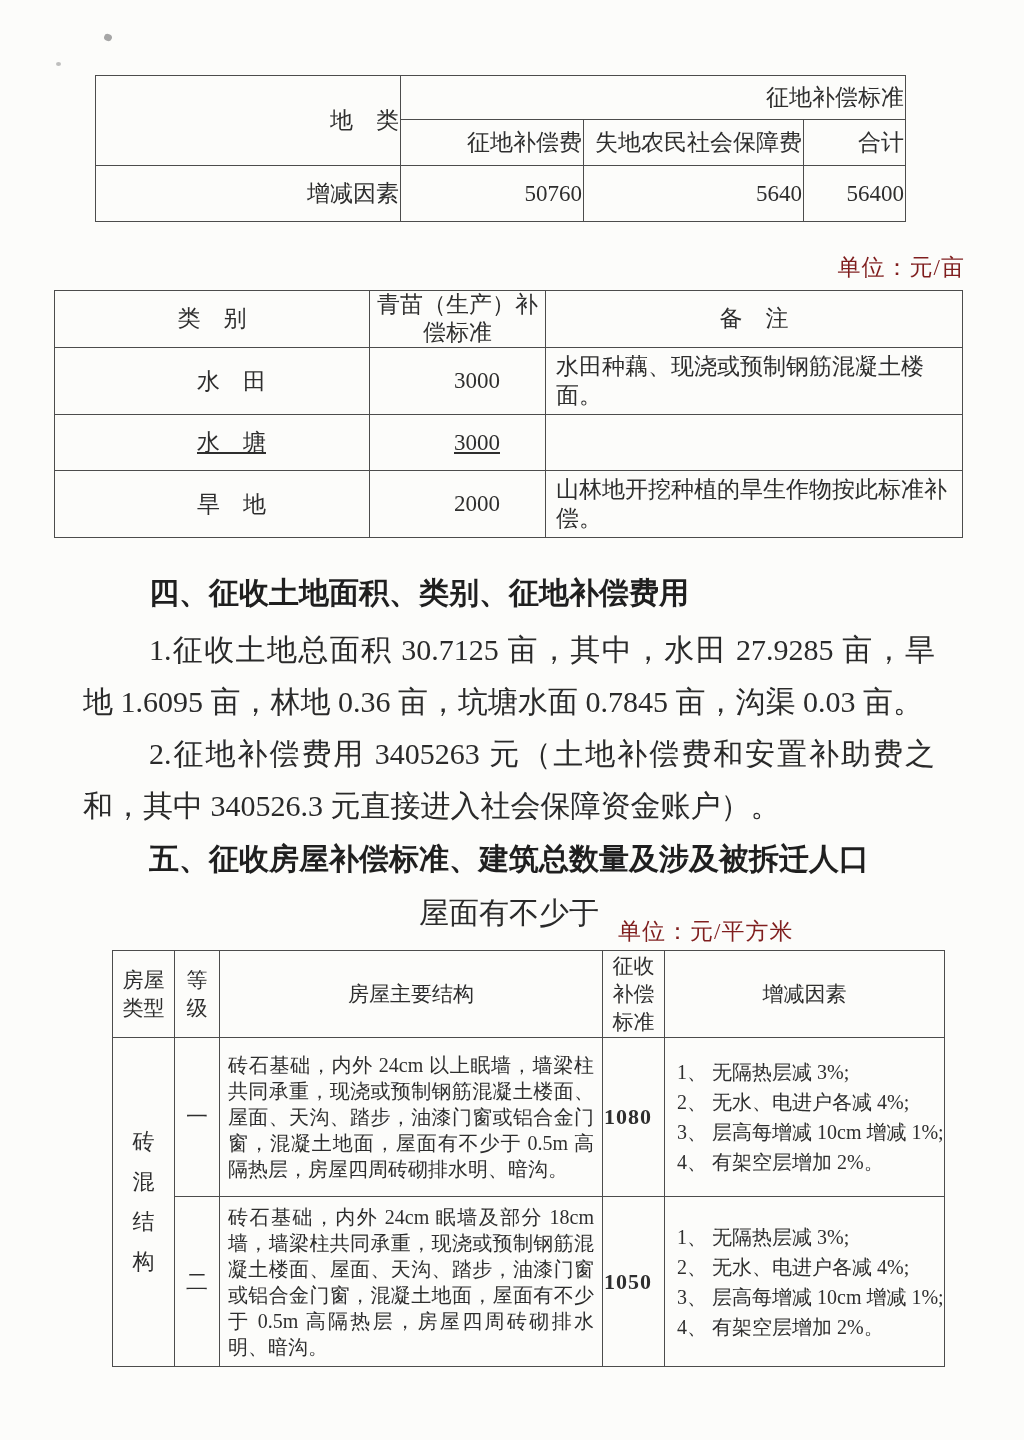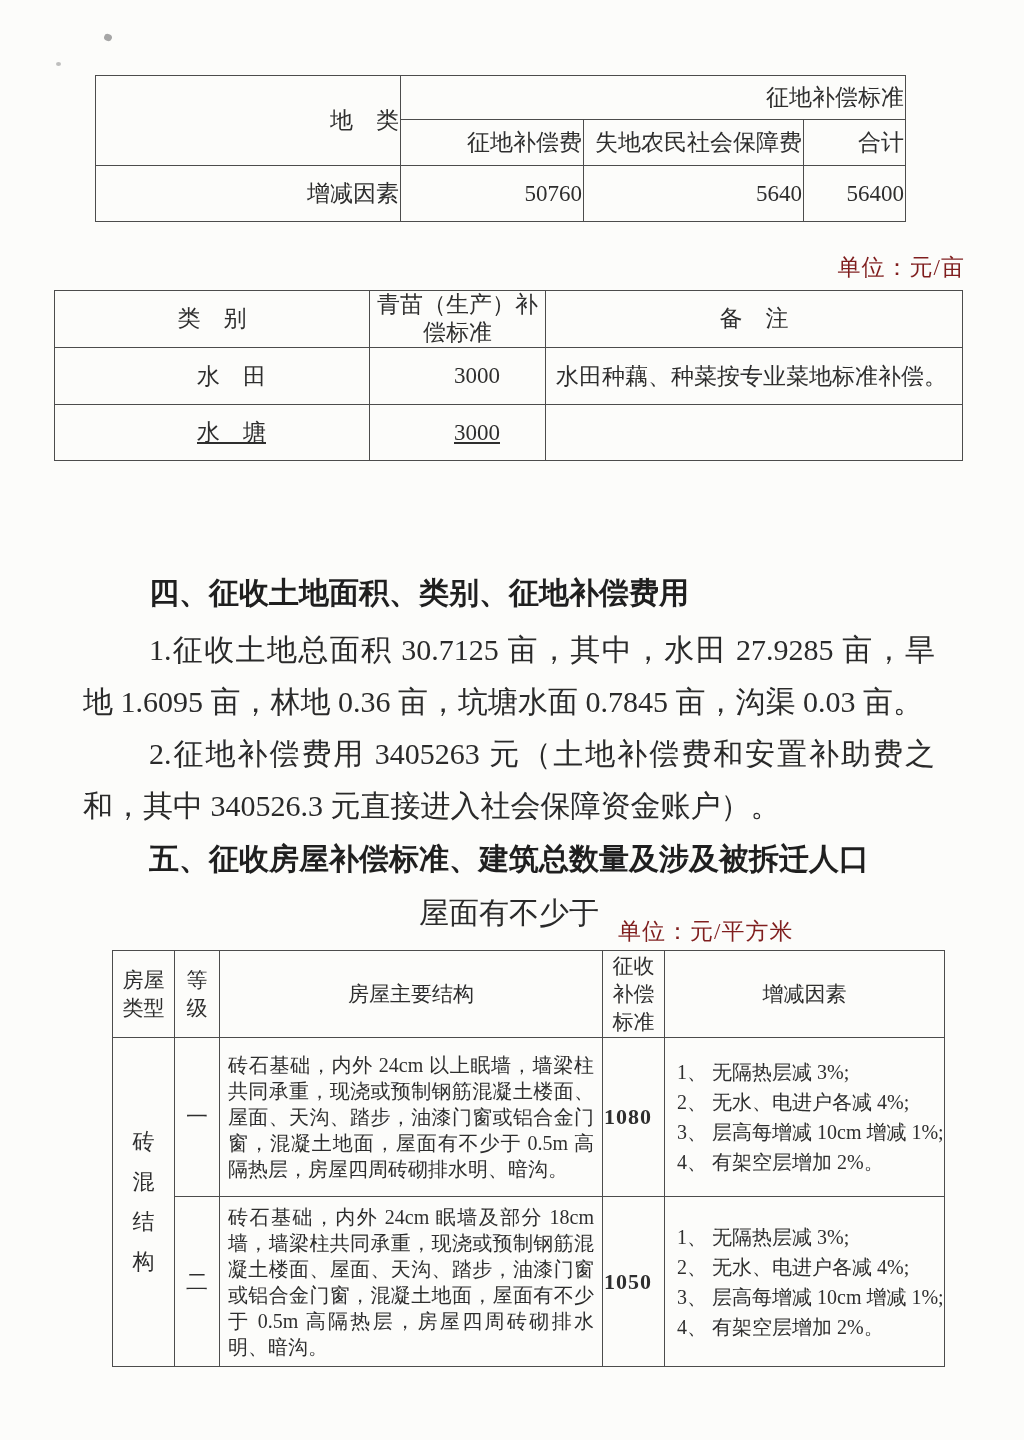--- a/index.html
+++ b/index.html
@@ -107,26 +107,31 @@
       </colgroup>
     <tbody>
         <tr class="r-head">
       <td>类　别</td>
       <td>青苗（生产）补偿标准</td>
       <td>备　注</td>
     </tr>
     <tr class="rA">
       <td>水　田</td>
       <td>3000</td>
-      <td class="note">水田种藕、种菜按专业菜地标准补偿。</td>
+      <td class="note">水田种藕、现浇或预制钢筋混凝土楼面。</td>
     </tr>
     <tr class="rB">
       <td>水　塘</td>
       <td>3000</td>
       <td class="note"></td>
+    </tr>
+    <tr class="rC">
+      <td>旱　地</td>
+      <td>2000</td>
+      <td class="note">山林地开挖种植的旱生作物按此标准补偿。</td>
     </tr>
   </tbody>
     </table>
 
   <div class="text-block">
     <div class="hd">四、征收土地面积、类别、征地补偿费用</div>
     <p>1.征收土地总面积 30.7125 亩，其中，水田 27.9285 亩，旱地 1.6095 亩，林地 0.36 亩，坑塘水面 0.7845 亩，沟渠 0.03 亩。</p>
     <p>2.征地补偿费用 3405263 元（土地补偿费和安置补助费之和，其中 340526.3 元直接进入社会保障资金账户）。</p>
     <div class="hd">五、征收房屋补偿标准、建筑总数量及涉及被拆迁人口</div>
     <div class="subtitle">屋面有不少于</div>

